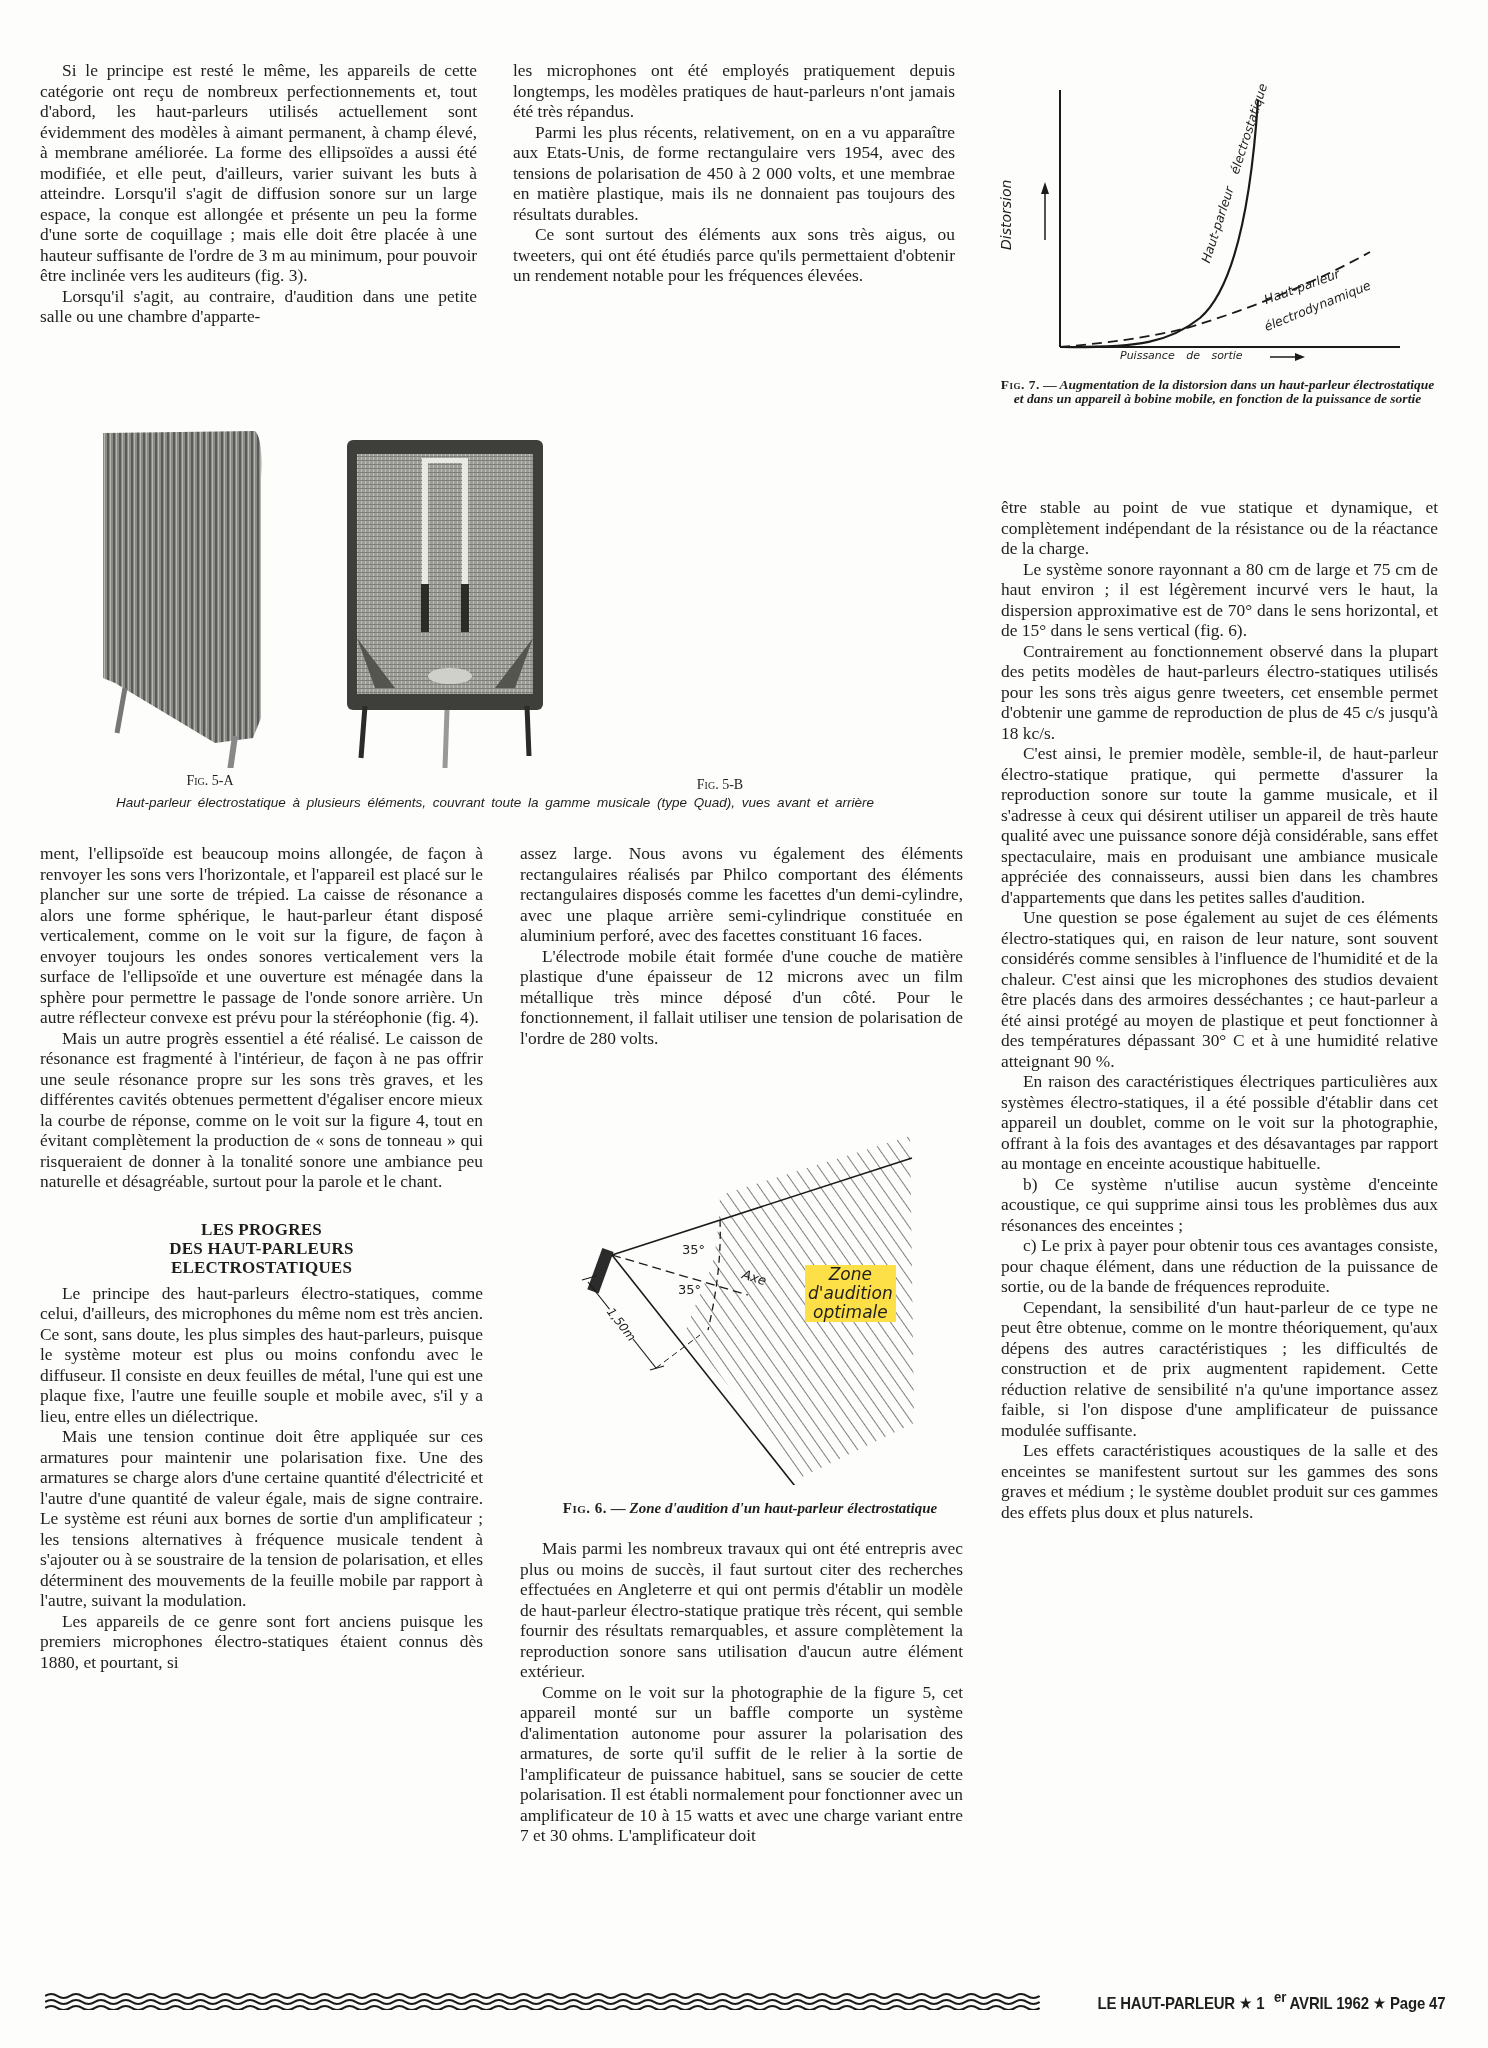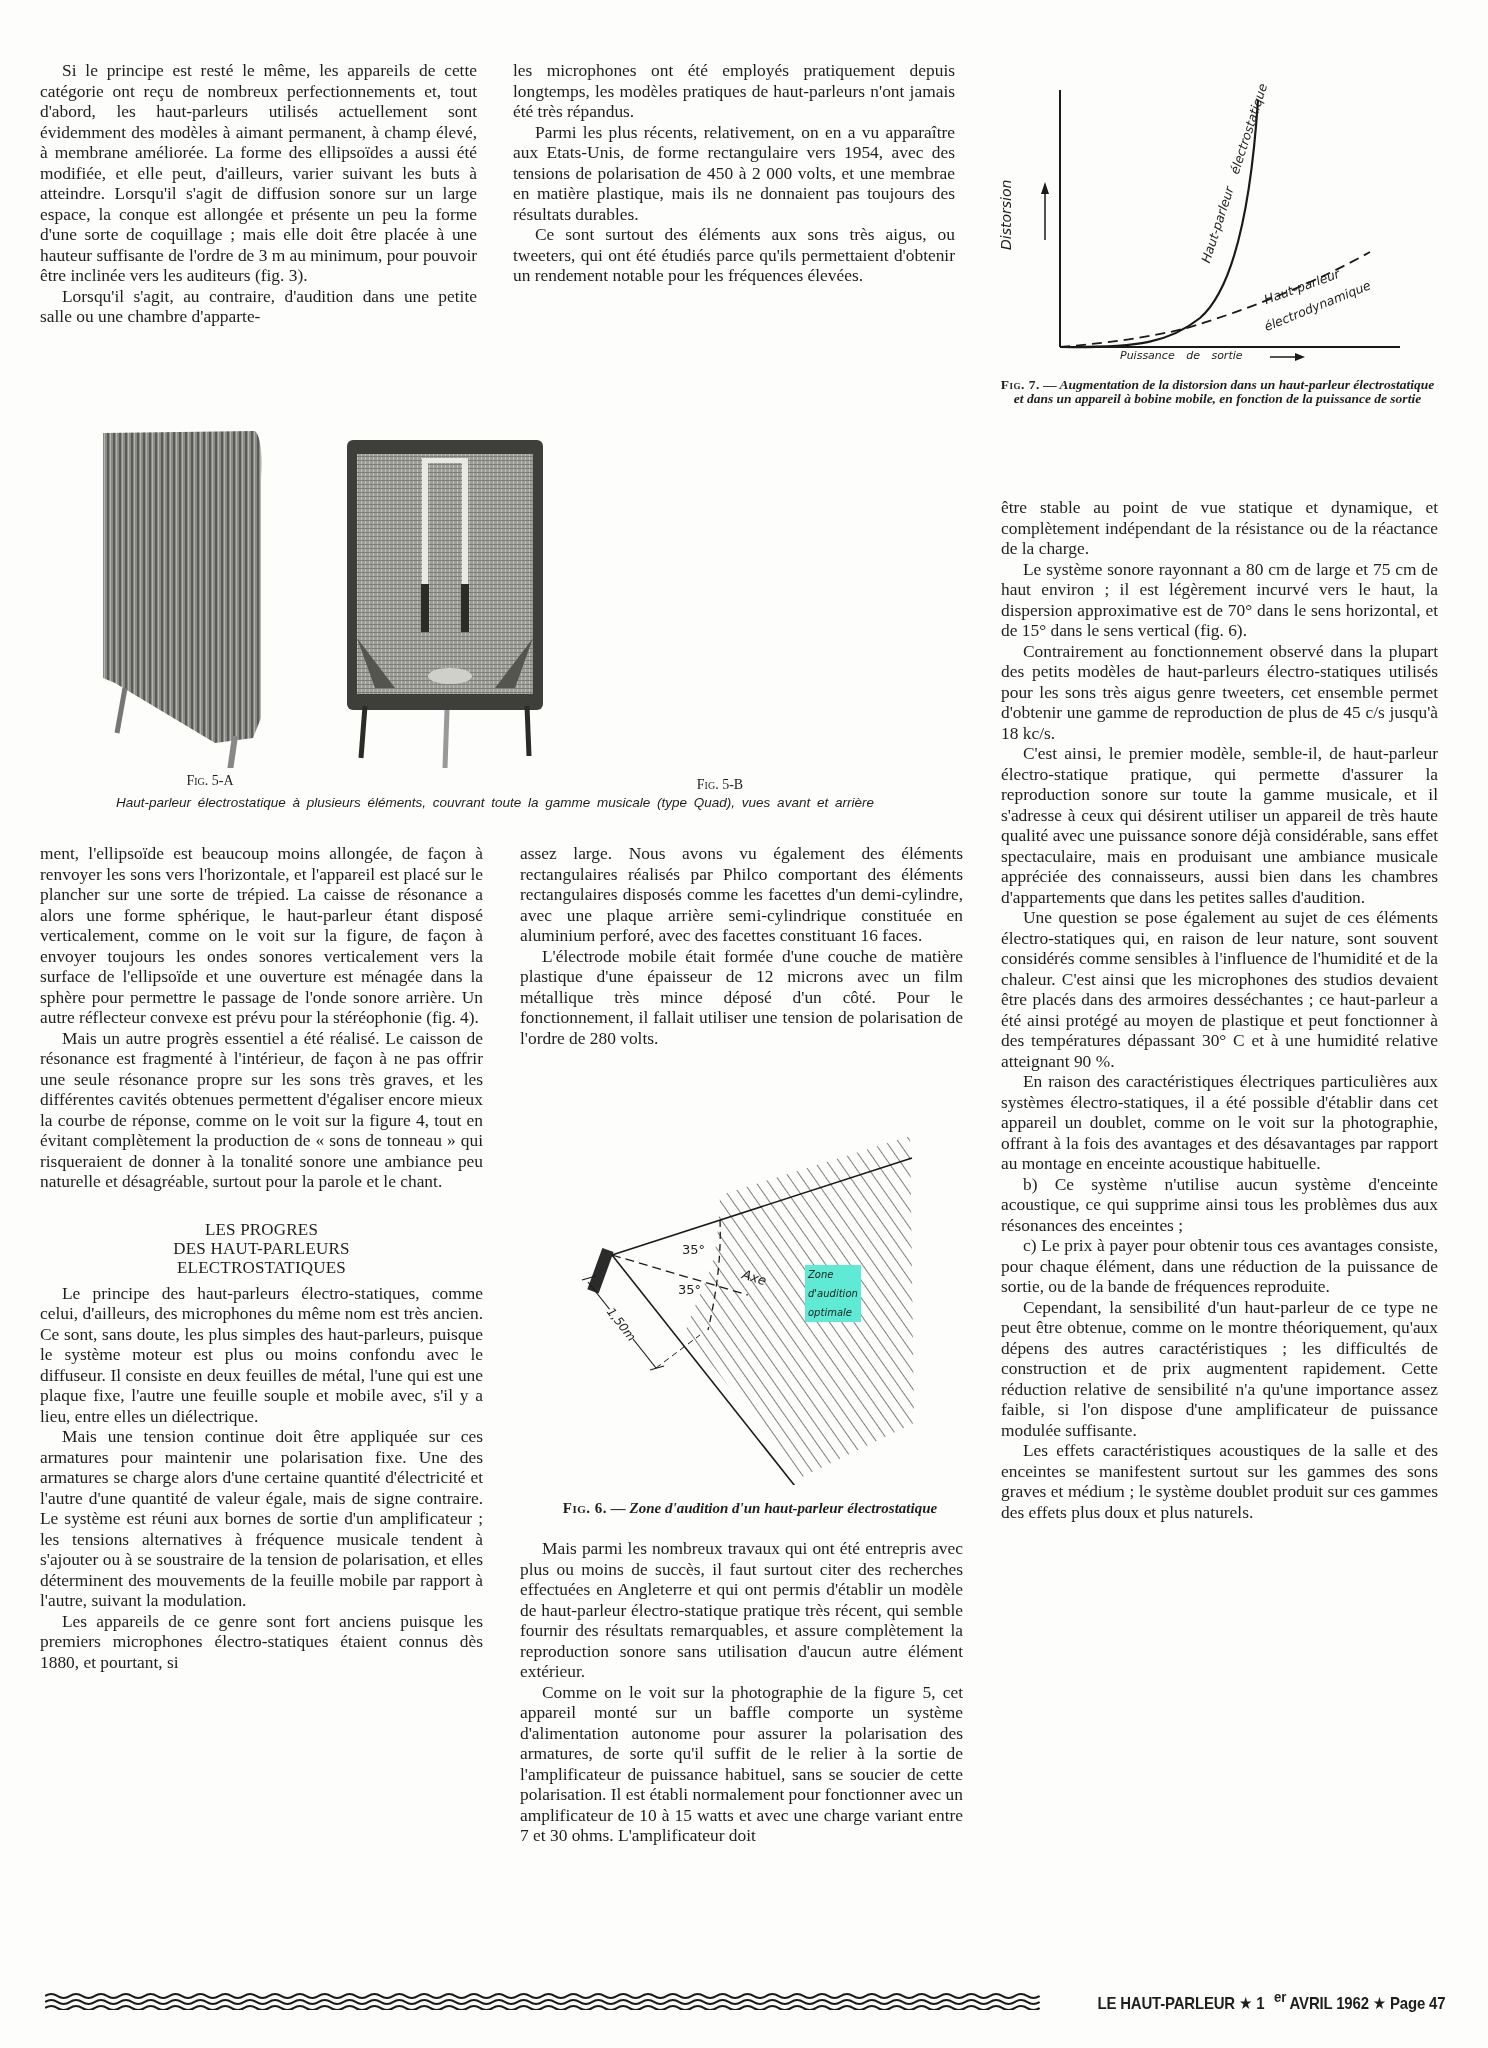--- a/index.html
+++ b/index.html
@@ -3,21 +3,21 @@
 <meta charset="utf-8">
 <style>
   html, body { margin: 0; padding: 0; }
   body {
     width: 1488px; height: 2048px; background: #fdfdfb; position: relative; overflow: hidden;
     font-family: "Liberation Serif", "DejaVu Serif", serif; color: #1e1e1e;
   }
   .col { position: absolute; font-size: 17.4px; line-height: 20.5px; text-align: justify; hyphens: manual; }
   .col p { margin: 0; text-indent: 22px; }
   .col p.noindent { text-indent: 0; }
-  .heading { text-align: center; font-weight: normal; font-size: 17px; line-height: 19px; margin: 28px 0 6px 0; text-indent: 0 !important; letter-spacing: 0.2px; }
+  .heading { text-align: center; font-weight: bold; font-size: 17px; line-height: 19px; margin: 28px 0 6px 0; text-indent: 0 !important; letter-spacing: 0.2px; }
   .caption { position: absolute; font-style: italic; font-size: 15px; line-height: 14px; text-align: center; }
   .caption .figno { font-style: normal; font-variant: small-caps; letter-spacing: 0.5px; }
   .figure { position: absolute; }
   .footer { position: absolute; left: 45px; top: 1988px; width: 1400px; height: 26px; display: flex; align-items: center; }
   .footer .wave { flex: 1; height: 18px; margin-right: 10px; }
   .footer .title { font-family: "Liberation Sans", "DejaVu Sans", sans-serif; font-weight: bold; font-size: 17px; white-space: nowrap; letter-spacing: -0.2px; transform: scaleX(0.88); transform-origin: right center; }
   .footer sup { font-size: 15px; padding-left: 11px; }
 </style>
 </head>
 <body>
@@ -147,21 +147,21 @@
     <path d="M160,90 Q162,140 148,200" fill="none" stroke="#1a1a1a" stroke-width="1.3" stroke-dasharray="7,5"></path>
     <line x1="28" y1="152" x2="96" y2="238" stroke="#1a1a1a" stroke-width="1.2"></line>
     <line x1="22" y1="150" x2="36" y2="146" stroke="#1a1a1a" stroke-width="1.2"></line>
     <line x1="90" y1="240" x2="104" y2="236" stroke="#1a1a1a" stroke-width="1.2"></line>
     <line x1="96" y1="238" x2="140" y2="205" stroke="#1a1a1a" stroke-width="1" stroke-dasharray="6,4"></line>
   </svg>
   <div style="position:absolute; left:122px; top:112px; font-family:'DejaVu Sans',sans-serif; font-size:13px;">35°</div>
   <div style="position:absolute; left:118px; top:152px; font-family:'DejaVu Sans',sans-serif; font-size:13px;">35°</div>
   <div style="position:absolute; left:182px; top:140px; transform:rotate(18deg); font-family:'DejaVu Sans',sans-serif; font-style:italic; font-size:13px;">Axe</div>
   <div style="position:absolute; left:55px; top:175px; transform:rotate(52deg); transform-origin:left top; font-family:'DejaVu Sans',sans-serif; font-style:italic; font-size:12px; background:#fdfdfb;">1,50m</div>
-  <div style="position:absolute; left:245px; top:135px; font-family:'DejaVu Sans',sans-serif; font-style:italic; font-size:10px; line-height:19px; background:#5eead4; padding:0 3px;">
+  <div style="position:absolute; left:245px; top:135px; font-family:'DejaVu Sans',sans-serif; font-style:italic; font-size:17px; line-height:19px; text-align:center; background:#fde047; padding:0 3px;">
     <div>Zone</div>
     <div>d'audition</div>
     <div>optimale</div>
   </div>
 </div>
 <div class="caption" style="left:530px; top:1502px; width:440px; font-weight:bold; line-height:13px;">
   <span class="figno">Fig. 6.</span>
   <span>— Zone d'audition d'un haut-parleur électrostatique</span>
 </div>
 

